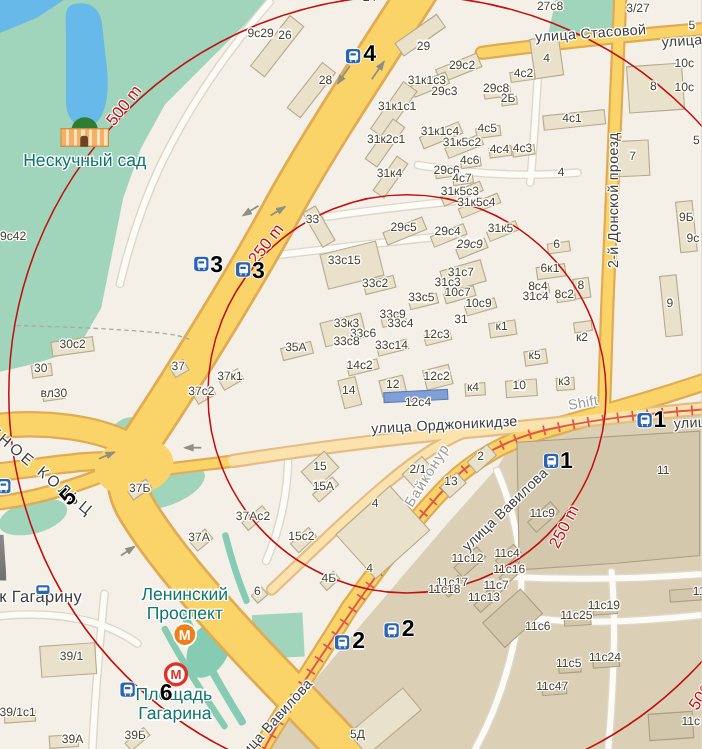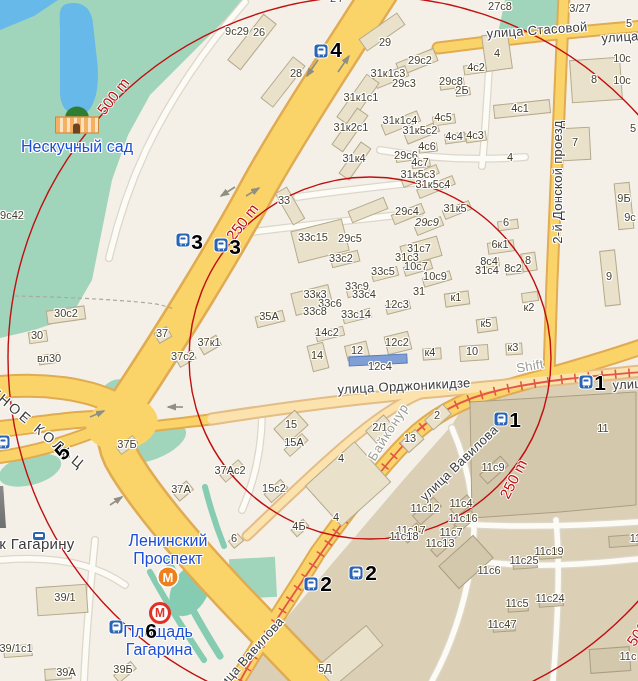--- a/index.html
+++ b/index.html
@@ -4,21 +4,21 @@
 <style>
   html,body{margin:0;padding:0;background:#888;}
   #app{position:relative;width:638px;height:681px;overflow:hidden;background:#f4f0e7;
        font-family:"Liberation Sans",sans-serif;}
   #app svg{position:absolute;left:0;top:0;}
   .layer{position:absolute;left:0;top:0;width:638px;height:681px;pointer-events:none;}
   .bl{position:absolute;font-size:11px;color:#47412f;white-space:nowrap;
       text-shadow:-1px 0 0 #fff,1px 0 0 #fff,0 -1px 0 #fff,0 1px 0 #fff,-1px -1px 0 #fff,1px 1px 0 #fff,1px -1px 0 #fff,-1px 1px 0 #fff;}
   .sl{position:absolute;font-size:13px;color:#3d3d3d;white-space:nowrap;letter-spacing:.3px;
       text-shadow:-1px 0 0 #fff,1px 0 0 #fff,0 -1px 0 #fff,0 1px 0 #fff,-1px -1px 0 #fff,1px 1px 0 #fff,1px -1px 0 #fff,-1px 1px 0 #fff;}
-  .pl{position:absolute;font-size:16px;color:#1d4ed8;white-space:nowrap;
+  .pl{position:absolute;font-size:16px;color:#0f766e;white-space:nowrap;
       text-shadow:-1px 0 0 #fff,1px 0 0 #fff,0 -1px 0 #fff,0 1px 0 #fff,-1px -1px 0 #fff,1px 1px 0 #fff,1px -1px 0 #fff,-1px 1px 0 #fff;}
   .rl{position:absolute;font-size:15px;color:#c01010;white-space:nowrap;
       text-shadow:-1px 0 0 #fff,1px 0 0 #fff,0 -1px 0 #fff,0 1px 0 #fff;}
   .marker{position:absolute;left:0;top:0;width:0;height:0;pointer-events:auto;}
   .busicon{position:absolute;width:13px;height:13px;background:#2a65b5;border-radius:3px;
            box-shadow:0 0 0 1px rgba(255,255,255,.9);}
   .busicon i{position:absolute;display:block;}
   .bus-body{left:2.5px;top:1.5px;width:8px;height:8.5px;background:#fff;border-radius:2px 2px 1px 1px;}
   .bus-win{left:4px;top:3.5px;width:5px;height:2.6px;background:#2a65b5;border-radius:.5px;}
   .busicon::after{content:"";position:absolute;left:3.5px;bottom:1.2px;width:1.8px;height:1.8px;
@@ -301,21 +301,21 @@
       <div class="bl" style="left: 354px; top: 158px; transform: translate(-50%, -50%) rotate(0deg);">31к4</div>
       <div class="bl" style="left: 520px; top: 108px; transform: translate(-50%, -50%) rotate(0deg);">4с1</div>
       <div class="bl" style="left: 622px; top: 58px; transform: translate(-50%, -50%) rotate(0deg);">10с</div>
       <div class="bl" style="left: 622px; top: 80px; transform: translate(-50%, -50%) rotate(0deg);">10с</div>
       <div class="bl" style="left: 594px; top: 79px; transform: translate(-50%, -50%) rotate(0deg);">8</div>
       <div class="bl" style="left: 575px; top: 142px; transform: translate(-50%, -50%) rotate(0deg);">7</div>
       <div class="bl" style="left: 633px; top: 128px; transform: translate(-50%, -50%) rotate(0deg);">5</div>
       <div class="bl" style="left: 510px; top: 157px; transform: translate(-50%, -50%) rotate(0deg);">4</div>
       <div class="bl" style="left: 624px; top: 198px; transform: translate(-50%, -50%) rotate(0deg);">9Б</div>
       <div class="bl" style="left: 630px; top: 217px; transform: translate(-50%, -50%) rotate(0deg);">9с</div>
-      <div class="bl" style="left: 350px; top: 207px; transform: translate(-50%, -50%) rotate(0deg); margin-top: 31px;">29с5</div>
+      <div class="bl" style="left: 367px; top: 207px; transform: translate(-50%, -50%) rotate(0deg);">29с5</div>
       <div class="bl" style="left: 407px; top: 211px; transform: translate(-50%, -50%) rotate(0deg);">29с4</div>
       <div class="bl" style="left: 427px; top: 222px; transform: translate(-50%, -50%) rotate(0deg); font-style: italic;">29с9</div>
       <div class="bl" style="left: 455px; top: 208px; transform: translate(-50%, -50%) rotate(0deg);">31к5</div>
       <div class="bl" style="left: 506px; top: 222px; transform: translate(-50%, -50%) rotate(0deg);">6</div>
       <div class="bl" style="left: 284px; top: 200px; transform: translate(-50%, -50%) rotate(0deg);">33</div>
       <div class="bl" style="left: 313px; top: 237px; transform: translate(-50%, -50%) rotate(0deg);">33с15</div>
       <div class="bl" style="left: 341px; top: 258px; transform: translate(-50%, -50%) rotate(0deg);">33с2</div>
       <div class="bl" style="left: 383px; top: 271px; transform: translate(-50%, -50%) rotate(0deg);">33с5</div>
       <div class="bl" style="left: 357px; top: 286px; transform: translate(-50%, -50%) rotate(0deg);">33с9</div>
       <div class="bl" style="left: 364px; top: 294px; transform: translate(-50%, -50%) rotate(0deg);">33с4</div>

